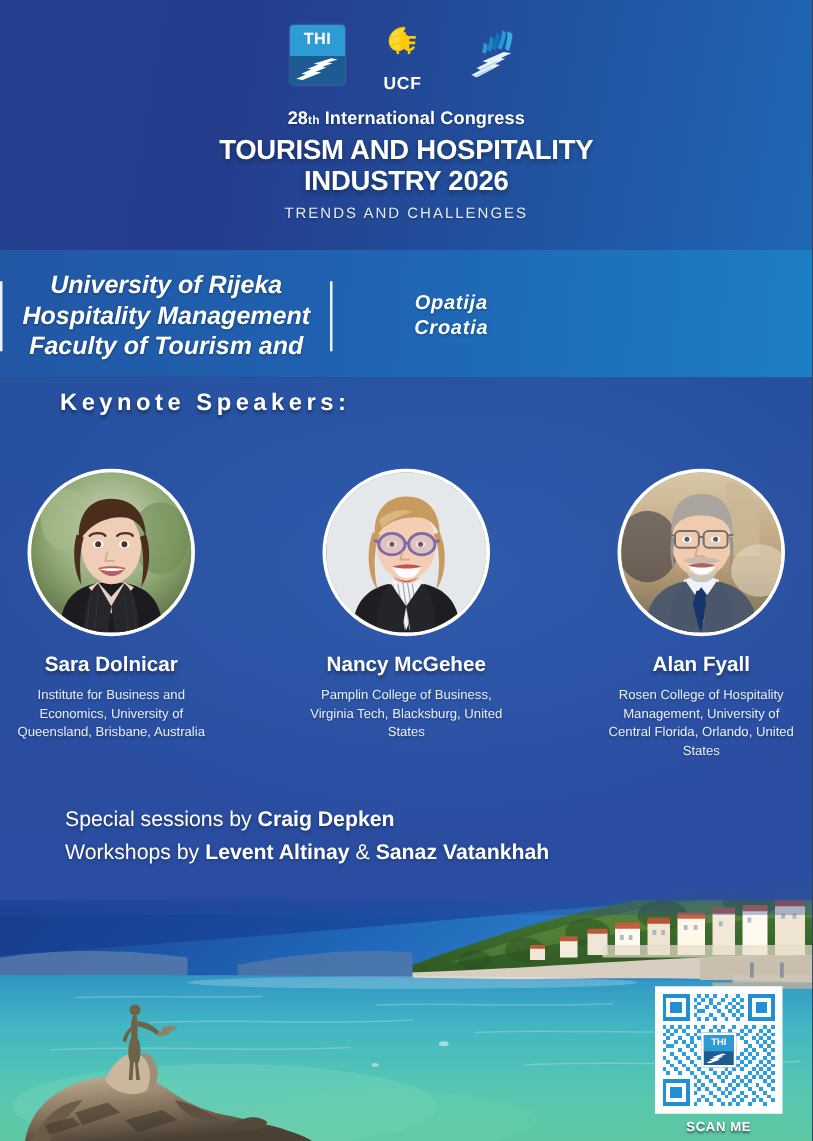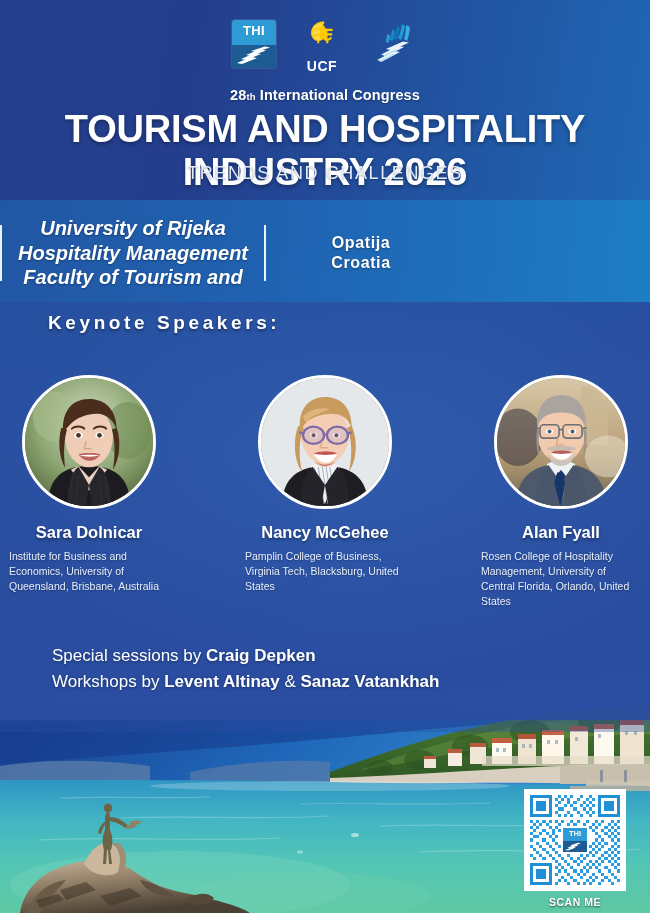--- a/index.html
+++ b/index.html
@@ -77,42 +77,42 @@
   
   .congress-line {
     position:absolute; left:0; top:87px; width:650px; text-align:center;
     color:#ffffff; font-size:14.5px; font-weight:bold; letter-spacing:.1px;
     text-shadow:0 1px 2px rgba(0,0,0,.35);
   }
   .congress-line .ord { font-size:9.5px; font-weight:bold; }
 
   .main-title {
     position:absolute; left:0; top:108px; width:650px; text-align:center;
-    color:#ffffff; font-size:38px; font-weight:bold; line-height:1.12;
+    color:#ffffff; font-size:22px; font-weight:bold; line-height:1.12;
     letter-spacing:-.2px;
     text-shadow:0 2px 4px rgba(0,0,0,.35);
   }
   .subtitle {
     position:absolute; left:0; top:163px; width:650px; text-align:center;
-    color:#e3ecf7; font-size:18px; letter-spacing:1.6px; font-weight:normal;
+    color:#e3ecf7; font-size:12px; letter-spacing:1.6px; font-weight:normal;
     text-shadow:0 1px 2px rgba(0,0,0,.30);
   }
 
   
   .info-bar {
     position:absolute; left:0; top:218px; width:650px; height:70px;
     display:flex; align-items:center;
   }
   .info-cell {
     flex:0 0 auto; text-align:center; color:#ffffff; font-weight:bold;
     line-height:1.24; text-shadow:0 1px 2px rgba(0,0,0,.35);
   }
   .info-dates { width:190px; font-size:17px; }
   .info-venue { width:262px; font-size:20px;font-style:italic; }
-  .info-place { width:190px; font-size:16px; letter-spacing:.6px; }
+  .info-place { width:190px; font-size:16px; letter-spacing:.6px;font-style:italic; }
   .info-div {
     width:2px; height:56px; background:#ffffff; opacity:.92; flex:0 0 auto;
   }
 
   
   .keynote-head {
     position:absolute; left:48px; top:312px;
     color:#ffffff; font-size:19px; font-weight:bold; letter-spacing:3.6px;
     text-shadow:0 2px 3px rgba(0,0,0,.4);
   }
@@ -127,21 +127,21 @@
     border:3px solid #ffffff; overflow:hidden; position:relative;
     background:#7e8d79;
   }
   .portrait svg { display:block; width:100%; height:100%; }
   .sp-name {
     margin-top:14px; color:#ffffff; font-size:16.5px; font-weight:bold;
     text-align:center; text-shadow:0 2px 3px rgba(0,0,0,.38);
   }
   .sp-aff {
     margin-top:7px; color:#e6eef8; font-size:10.5px; line-height:1.42;
-    font-weight:normal; max-width:160px;
+    text-align:center; font-weight:normal; max-width:160px;
     text-shadow:0 1px 2px rgba(0,0,0,.28);
   }
 
   
   .sessions {
     position:absolute; left:52px; top:643px; width:560px;
     color:#ffffff; font-size:17px; line-height:1.52;
     text-shadow:0 1px 3px rgba(0,0,0,.35);
   }
   .sessions b { font-weight:bold; }

